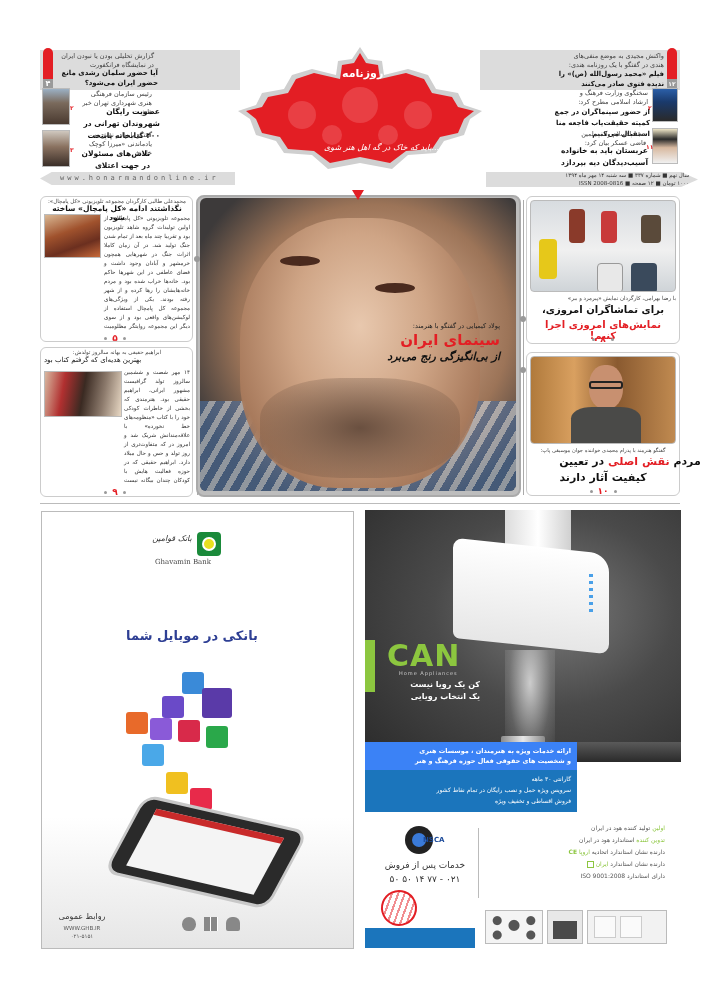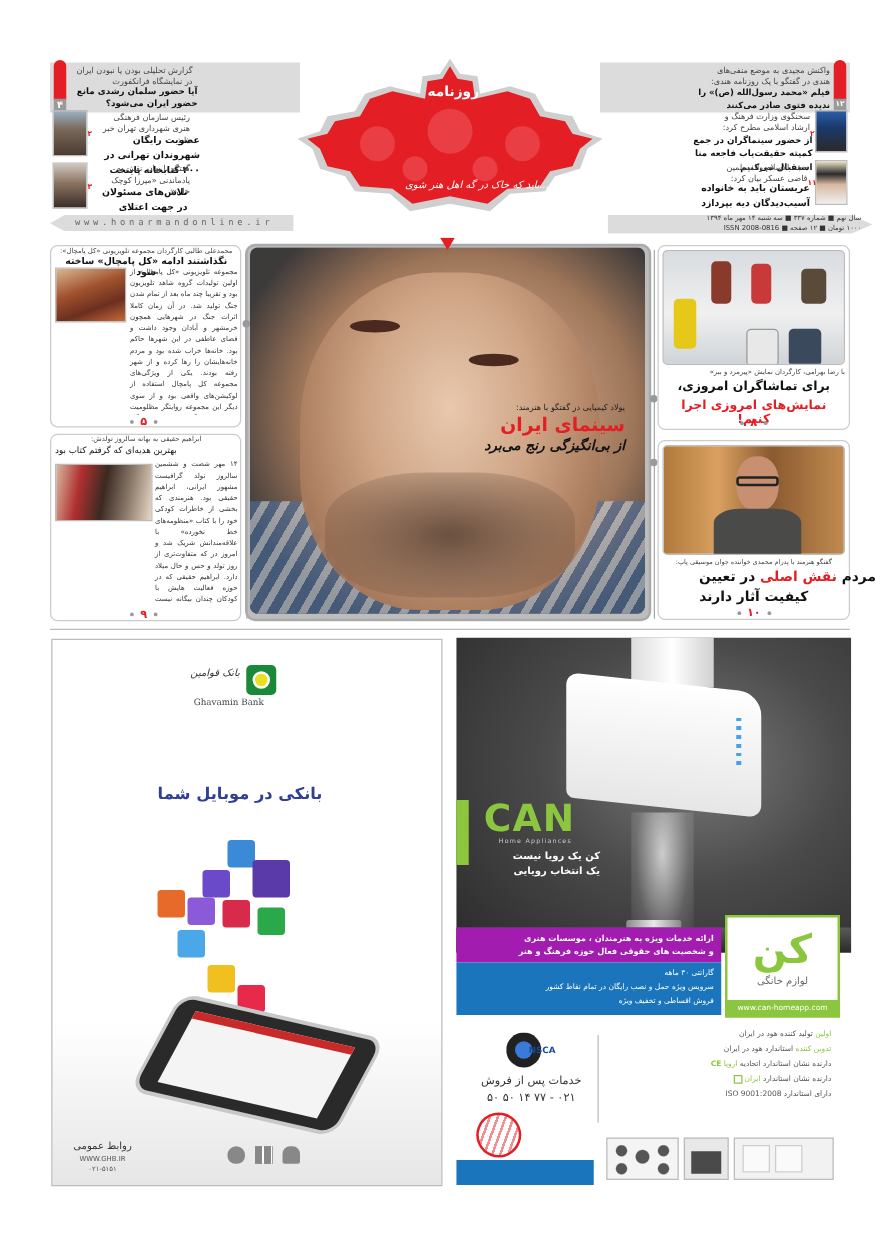--- a/index.html
+++ b/index.html
@@ -194,33 +194,28 @@
     <div class="abs" style="left:140px;top:140px;width:50px;height:110px;background:radial-gradient(ellipse at 50% 30%,rgba(255,255,255,0.7) 0%,rgba(255,255,255,0.15) 60%,rgba(255,255,255,0) 100%);"></div>
     <div class="abs" style="left:136px;top:226px;width:44px;height:26px;background:linear-gradient(90deg,#8a8a8a,#e8e8e8,#8a8a8a);border-radius:2px 2px 6px 6px;"></div>
     <div class="abs" style="left:0;top:232px;width:316px;height:20px;background:linear-gradient(180deg,#5a5a5a,#2a2a2a);"></div>
     <div class="abs" style="left:0;top:130px;width:10px;height:52px;background:#8cc63f;"></div>
     <div class="abs" style="left:22px;top:128px;font-size:30px;font-weight:bold;color:#8cc63f;direction:ltr;letter-spacing:1px;">CAN</div>
     <div class="abs" style="left:34px;top:160px;font-size:5px;color:#ccc;direction:ltr;letter-spacing:1px;">Home Appliances</div>
     <div class="abs" style="left:20px;top:170px;width:95px;text-align:right;font-size:8px;color:#fff;font-weight:bold;">کن یک رویا نیست</div>
     <div class="abs" style="left:20px;top:182px;width:95px;text-align:right;font-size:8px;color:#fff;font-weight:bold;">یک انتخاب رویایی</div>
   </div>
 
-  <div class="abs" style="left:0;top:232px;width:212px;height:28px;background:#a21caf;padding:4px 6px;">
+  <div class="abs" style="left:0;top:232px;width:212px;height:28px;background:#3b82f6;padding:4px 6px;">
     <div style="font-size:6.5px;line-height:10px;color:#fff;text-align:right;font-weight:bold;">ارائه خدمات ویژه به هنرمندان ، موسسات هنری</div>
     <div style="font-size:6.5px;line-height:10px;color:#fff;text-align:right;font-weight:bold;">و شخصیت های حقوقی فعال حوزه فرهنگ و هنر</div>
   </div>
   <div class="abs" style="left:0;top:260px;width:212px;height:42px;background:#1b75bc;padding:3px 6px;">
     <div style="font-size:6px;line-height:11px;color:#fff;text-align:right;">گارانتی ۳۰ ماهه</div>
     <div style="font-size:6px;line-height:11px;color:#fff;text-align:right;">سرویس ویژه حمل و نصب رایگان در تمام نقاط کشور</div>
     <div style="font-size:6px;line-height:11px;color:#fff;text-align:right;">فروش اقساطی و تخفیف ویژه</div>
-  </div>
-  <div class="abs" style="left:215px;top:222px;width:92px;height:82px;background:#fff;border:2px solid #8cc63f;">
-    <div class="abs" style="left:0;top:6px;width:88px;text-align:center;font-size:32px;font-weight:bold;color:#8cc63f;">کن</div>
-    <div class="abs" style="left:0;top:46px;width:88px;text-align:center;font-size:8px;color:#666;">لوازم خانگی</div>
-    <div class="abs" style="left:-2px;top:66px;width:92px;height:14px;background:#8cc63f;text-align:center;font-size:6px;line-height:14px;color:#fff;direction:ltr;">www.can-homeapp.com</div>
   </div>
 
   <div class="abs" style="left:170px;top:312px;width:130px;">
     <div style="font-size:6px;line-height:12px;color:#555;text-align:right;"><span style="color:#8cc63f;">اولین</span> <span>تولید کننده هود در ایران</span></div>
     <div style="font-size:6px;line-height:12px;color:#555;text-align:right;"><span style="color:#8cc63f;">تدوین کننده</span> <span>استاندارد هود در ایران</span></div>
     <div style="font-size:6px;line-height:12px;color:#555;text-align:right;"><span>دارنده نشان استاندارد اتحادیه</span> <span style="color:#8cc63f;">اروپا</span> <span style="color:#8cc63f;font-weight:bold;">CE</span></div>
     <div style="font-size:6px;line-height:12px;color:#555;text-align:right;"><span>دارنده نشان استاندارد</span> <span style="color:#8cc63f;">ایران</span> <span style="display:inline-block;width:7px;height:7px;border:1px solid #8cc63f;vertical-align:middle;"></span></div>
     <div style="font-size:6px;line-height:12px;color:#555;text-align:right;">دارای استاندارد ISO 9001:2008</div>
   </div>
   <div class="abs" style="left:113px;top:318px;width:1px;height:70px;background:#bbb;"></div>

